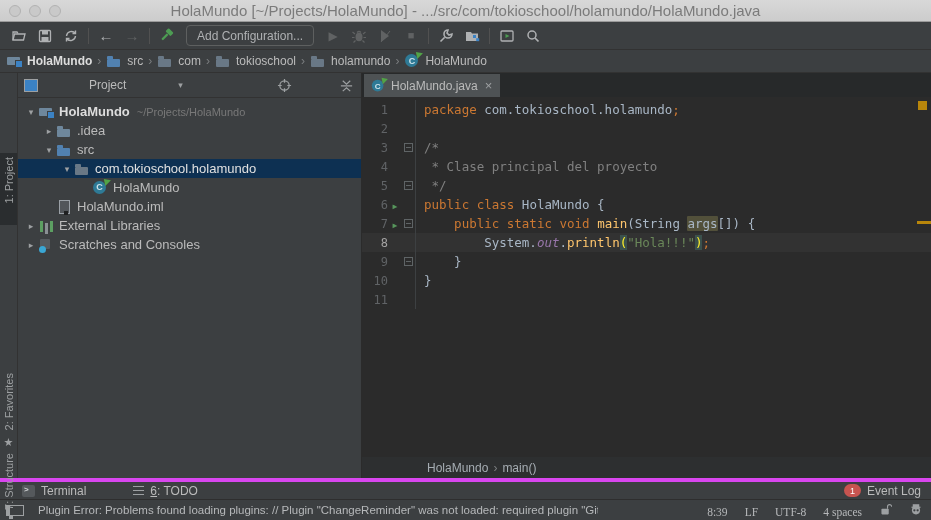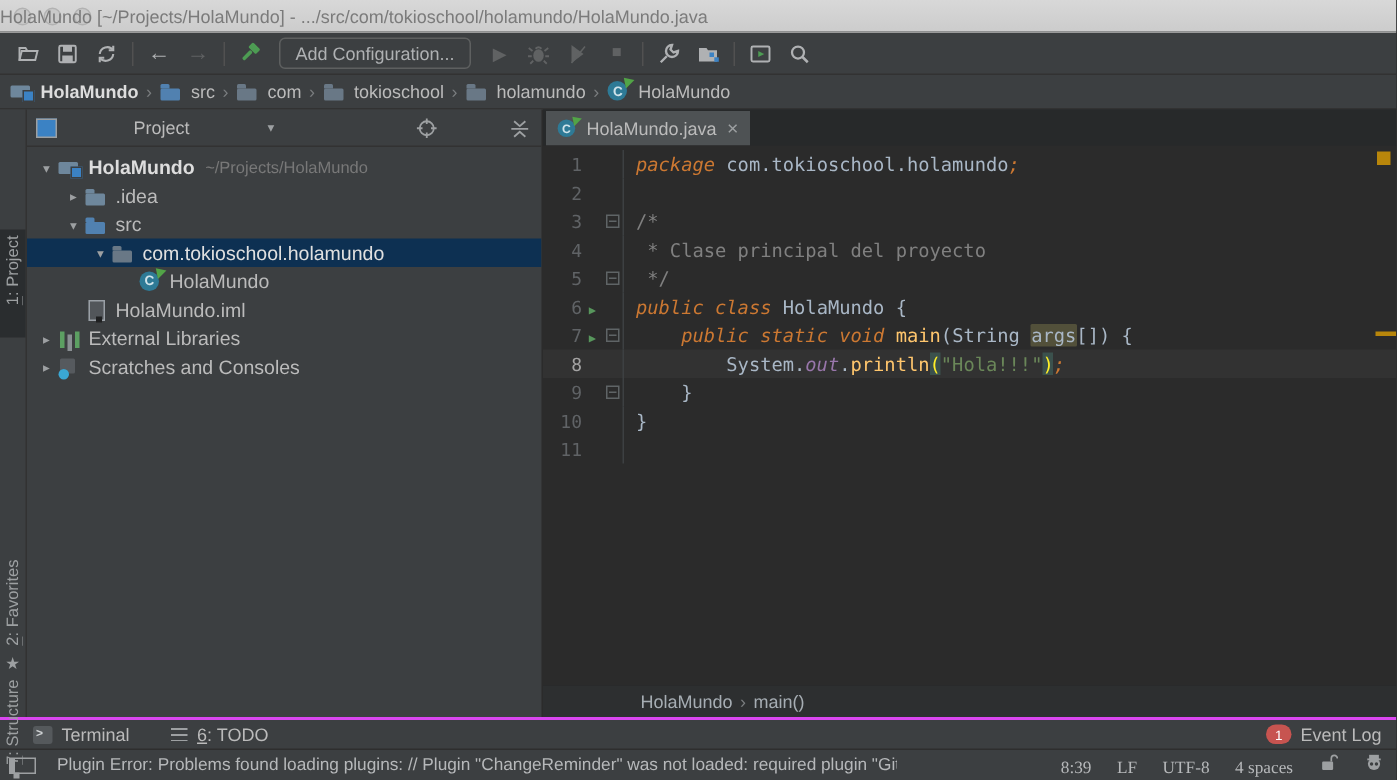--- a/index.html
+++ b/index.html
@@ -4,21 +4,21 @@
 <style>
   html,body{margin:0;padding:0;background:#2b2b2b;}
   .app{position:relative;width:931px;height:520px;overflow:hidden;
        font-family:"Liberation Sans",sans-serif;font-size:12px;color:#bbbbbb;
        background:#3c3f41;user-select:none;}
   
   .titlebar{height:22px;background:linear-gradient(#d8d8d8,#cccccc);display:flex;align-items:center;
             position:relative;border-bottom:1px solid #9a9a9a;box-sizing:border-box;}
   .tl{width:12px;height:12px;border-radius:50%;background:#c9c9c9;border:1px solid #b2b2b2;margin-left:8px;box-sizing:border-box;}
   .tl:first-child{margin-left:9px;}
-  .title-text{position:absolute;left:0;right:0;text-align:left;color:#7b7b7b;font-size:12px;}
+  .title-text{position:absolute;left:0;right:0;text-align:center;color:#7b7b7b;font-size:15px;}
   
   .toolbar{height:28px;display:flex;align-items:center;background:#3c3f41;border-bottom:1px solid #323232;box-sizing:border-box;padding-left:6px;}
   .tbtn{width:26px;height:22px;display:flex;align-items:center;justify-content:center;flex:none;}
   .tbtn svg{display:block;}
   .tsep{width:1px;height:16px;background:#515151;margin:0 4px;flex:none;}
   .arrow-ch{font-size:15px;color:#afb1b3;line-height:1;}
   .dim{color:#606263 !important;}
   .addconf{height:19px;border:1px solid #5e6060;border-radius:4px;padding:0 10px;display:flex;align-items:center;
            color:#afb1b3;font-size:12px;margin:0 6px;background:#3c3f41;}
   
@@ -82,32 +82,32 @@
   .editor{flex:1;position:relative;background:#2b2b2b;overflow:hidden;font-family:"DejaVu Sans Mono",monospace;font-size:12.5px;padding-top:3px;}
   .crow{height:19px;display:flex;align-items:center;white-space:pre;}
   .crow.current{background:#323232;}
   .lnum{width:26px;text-align:right;color:#606366;font-size:12px;flex:none;}
   .crow.current .lnum{color:#a4a3a3;}
   .runcol{width:14px;text-align:center;flex:none;}
   .runmark{color:#57965c;font-size:8px;}
   .foldcol{width:13px;flex:none;display:flex;align-items:center;justify-content:center;border-right:1px solid #3d4042;align-self:stretch;}
   .foldbox{width:7px;height:7px;border:1px solid #5f6466;background:linear-gradient(#5f6466,#5f6466) center/5px 1px no-repeat;}
   .ctext{padding-left:8px;color:#a9b7c6;}
-  .tk-kw{color:#cc7832;font-style:italic;}
+  .tk-kw{color:#cc7832;}
   .tk-cm{color:#808080;}
   .tk-str{color:#6a8759;}
   .tk-mt{color:#ffc66d;}
   .tk-fld{color:#9876aa;font-style:italic;}
   .tk-br{color:#ffef28;background:#3b514d;}
   .hl-warn{background:#52503a;border-radius:1px;}
   .mark-square{position:absolute;top:4px;right:4px;width:9px;height:9px;background:#b8860b;}
   .mark-dash{position:absolute;top:124px;right:0;width:14px;height:3px;background:#b8860b;}
   .ed-breadcrumbs{height:21px;background:#2d2f30;display:flex;align-items:center;padding-left:65px;font-size:12px;color:#a6adb3;flex:none;}
   
-  .bottombar{height:21px;background:#3c3f41;border-top:2px solid #d946ef;box-sizing:border-box;display:flex;align-items:center;padding:0 10px 0 22px;font-size:12px;}
+  .bottombar{height:21px;background:#3c3f41;border-top:4px solid #d946ef;box-sizing:border-box;display:flex;align-items:center;padding:0 10px 0 22px;font-size:12px;gap:19px;}
   .bb-item{display:flex;align-items:center;margin-right:28px;color:#bbbbbb;}
   .bb-spacer{flex:1;}
   .term-ico{width:13px;height:12px;background:#55595c;border-radius:2px;margin-right:6px;position:relative;}
   .term-ico::before{content:">";position:absolute;left:2px;top:0px;font-size:8px;color:#cfd2d4;font-weight:bold;}
   .todo-ico{width:11px;height:9px;margin-right:6px;background:repeating-linear-gradient(#9da0a2 0 1.5px,transparent 1.5px 4px);}
   .badge{min-width:13px;height:13px;border-radius:7px;background:#c75450;color:#fff;font-size:9px;display:flex;align-items:center;justify-content:center;margin-right:6px;padding:0 2px;}
   
   .statusbar{height:21px;background:#3c3f41;border-top:1px solid #2e2e2e;box-sizing:border-box;display:flex;align-items:center;padding:0 8px 0 6px;font-size:11.5px;color:#b6b8ba;}
   .sb-ico{width:13px;height:9px;border:1px solid #9da0a2;border-left-width:4px;margin-right:14px;flex:none;}
   .sb-msg{white-space:nowrap;overflow:hidden;max-width:560px;}

